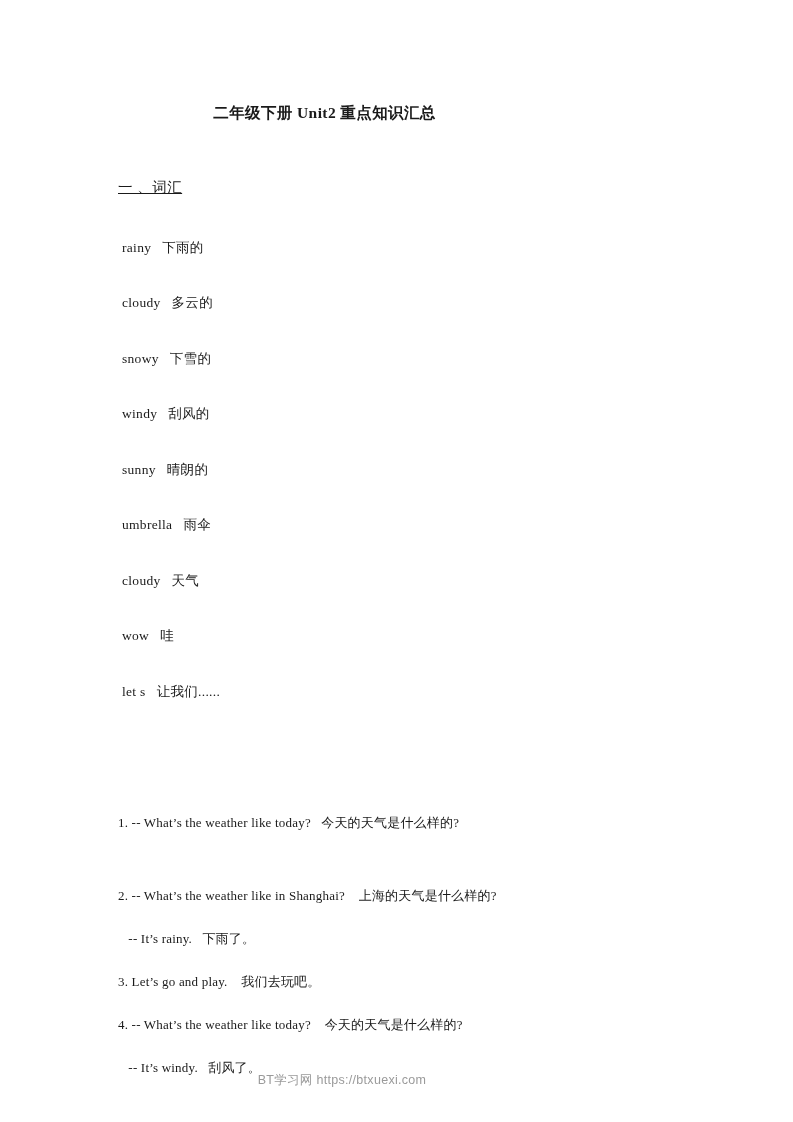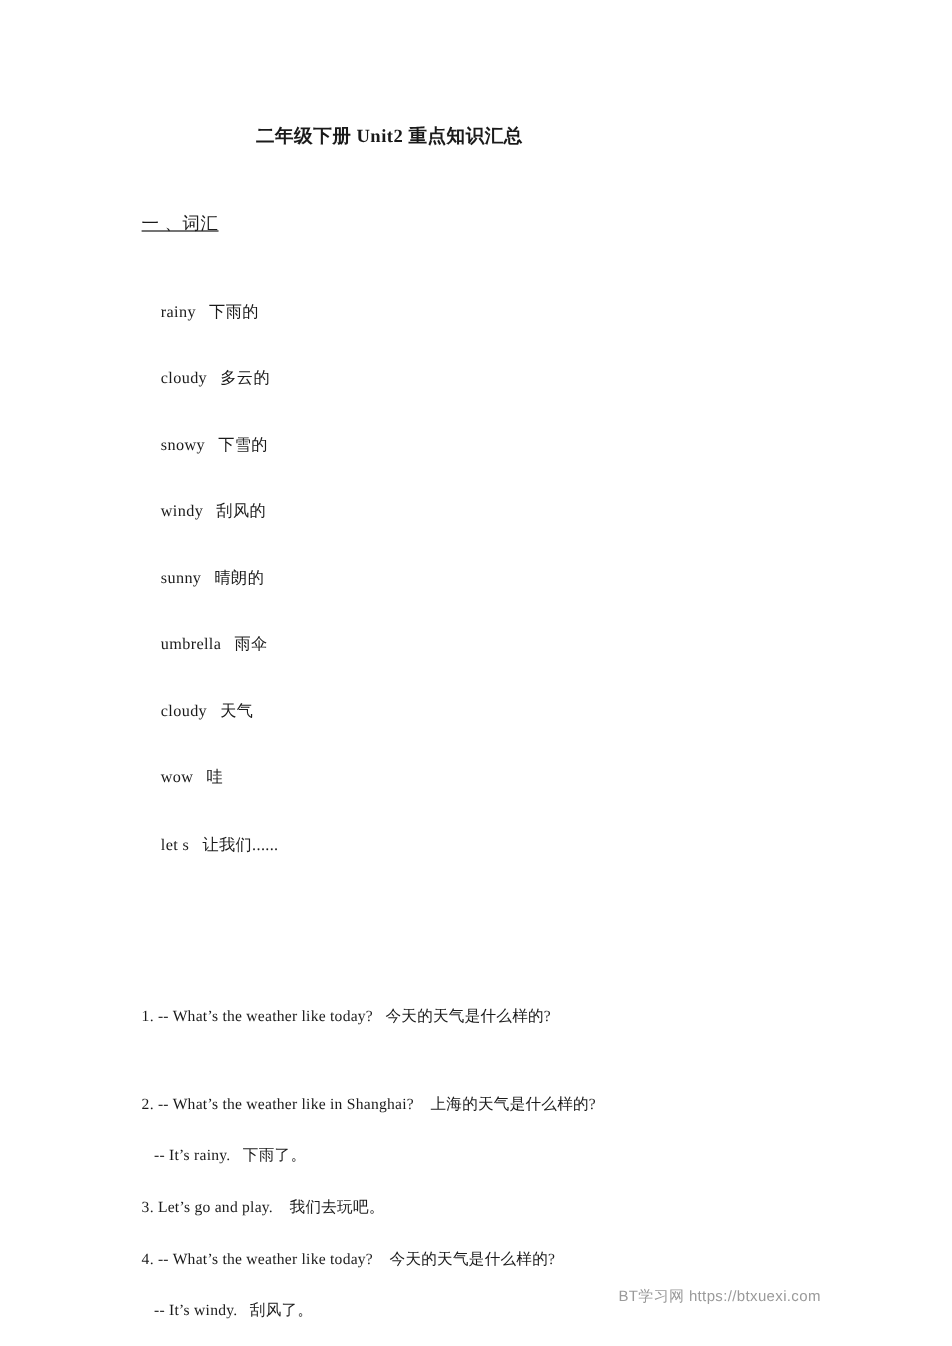--- a/index.html
+++ b/index.html
@@ -43,21 +43,21 @@
   .section-head {
     font-size: 14.5px;
     margin: 0 0 0 0;
     padding: 0;
     line-height: 1;
     letter-spacing: 0.5px;
     text-decoration: underline;
   }
   .vocab-list {
     list-style: none;
-    margin: 16px;
+    margin: 4px;
     padding: 0;
   }
   .vocab-item {
     font-size: 13.5px;
     line-height: 1;
     letter-spacing: 0.3px;
     white-space: pre;
   }
   .sentence-line {
     font-size: 13px;
@@ -65,21 +65,21 @@
     letter-spacing: 0.2px;
     white-space: pre;
   }
   .spacer-30 { height: 30px; }
   .spacer-42 { height: 42px; }
   .footer {
     position: absolute;
     top: 1072px;
     left: 0;
     width: 684px;
-    text-align: right;
+    text-align: center;
     font-size: 12.5px;
     color: #9a9a9a;
     font-family: "Liberation Sans", sans-serif;
     letter-spacing: 0.3px;
   }
 </style>
 </head>
 <body>
 
 <div class="page">

